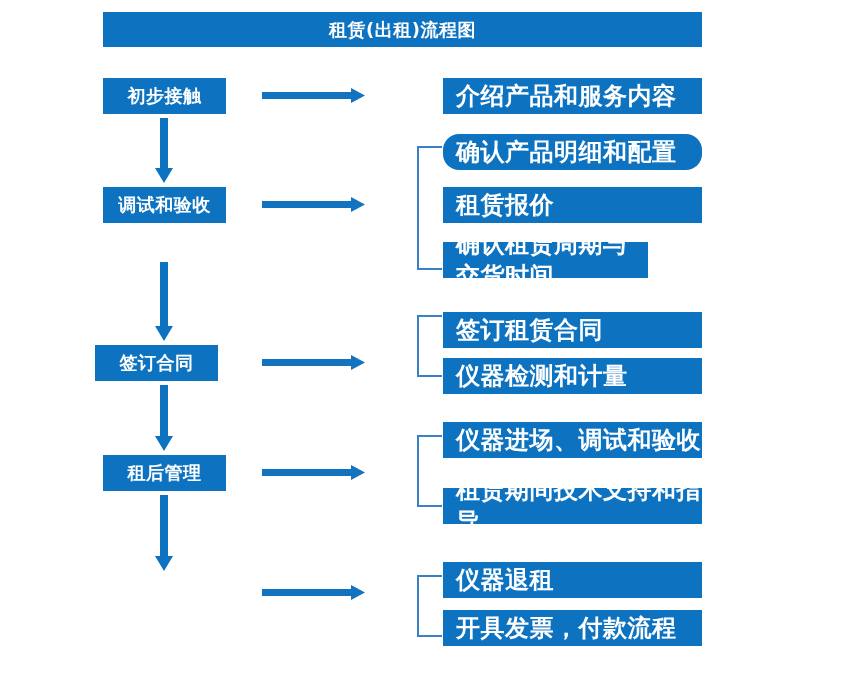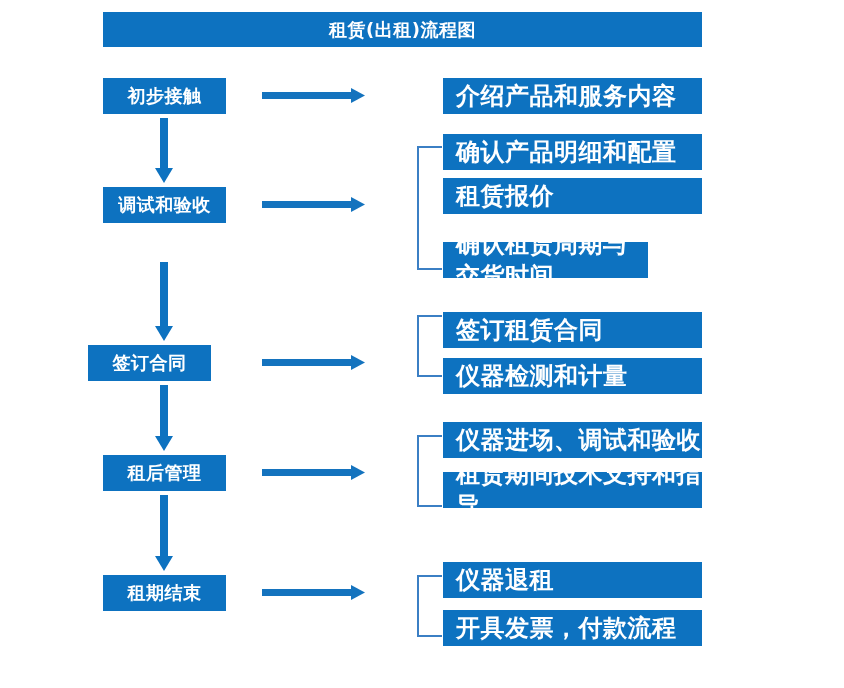--- a/index.html
+++ b/index.html
@@ -57,25 +57,24 @@
 <body>
 
 <div id="canvas">
 
   <div class="box title-box" style="left:103px; top:12px; width:599px; height:35px;">租赁(出租)流程图</div>
 
   <div class="box stage-box" style="left:103px; top:78px; width:123px; height:36px;">初步接触</div>
 
   <div class="box stage-box" style="left:103px; top:187px; width:123px; height:36px;">调试和验收</div>
 
-  <div class="box stage-box" style="left:88px; top:345px; width:123px; height:36px;">签订合同</div>
+  <div class="box stage-box" style="left:95px; top:345px; width:123px; height:36px;">签订合同</div>
 
   <div class="box stage-box" style="left:103px; top:455px; width:123px; height:36px;">租后管理</div>
 
-  <div class="box stage-box" style="left:103px; top:575px; width:123px; height:36px;">租期结束</div>
 
   <div class="v-arrow" style="left:153px; top:118px; height:66px;">
     <svg width="22" height="66" viewBox="0 0 22 66">
       <rect x="7" y="0" width="8" height="50" fill="#0d72c0"></rect>
       <polygon points="2,50 20,50 11,65" fill="#0d72c0"></polygon>
     </svg>
   </div>
 
   <div class="v-arrow" style="left:153px; top:262px; height:80px;">
     <svg width="22" height="80" viewBox="0 0 22 80">
@@ -152,31 +151,31 @@
   </div>
 
   <div class="bracket" style="left:416px; top:575px; width:26px; height:62px;">
     <svg width="26" height="62" viewBox="0 0 26 62">
       <path d="M26,1 L2,1 L2,61 L26,61" fill="none" stroke="#3b7fc4" stroke-width="2"></path>
     </svg>
   </div>
 
   <div class="box task-box" style="left:443px; top:78px; width:259px; height:36px;">介绍产品和服务内容</div>
 
-  <div class="box task-box" style="left:443px; top:134px; width:259px; height:36px;">确认产品明细和配置</div>
+  <div class="box task-box" style="left:443px; top:134px; width:259px; height:36px;border-radius:16px;">确认产品明细和配置</div>
 
-  <div class="box task-box" style="left:443px; top:178px; width:259px; height:36px;text-align:right;">租赁报价</div>
+  <div class="box task-box" style="left:443px; top:187px; width:259px; height:36px;text-align:right;">租赁报价</div>
 
   <div class="box task-box" style="left:443px; top:242px; width:205px; height:36px;">确认租赁周期与交货时间</div>
 
   <div class="box task-box" style="left:443px; top:312px; width:259px; height:36px;">签订租赁合同</div>
 
   <div class="box task-box" style="left:443px; top:358px; width:259px; height:36px;">仪器检测和计量</div>
 
   <div class="box task-box" style="left:443px; top:422px; width:259px; height:36px;">仪器进场、调试和验收</div>
 
-  <div class="box task-box" style="left:443px; top:472px; width:259px; height:36px;">租赁期间技术支持和指导</div>
+  <div class="box task-box" style="left:443px; top:488px; width:259px; height:36px;">租赁期间技术支持和指导</div>
 
   <div class="box task-box" style="left:443px; top:562px; width:259px; height:36px;">仪器退租</div>
 
   <div class="box task-box" style="left:443px; top:610px; width:259px; height:36px;">开具发票，付款流程</div>
 
 </div>
 
 </body></html>

